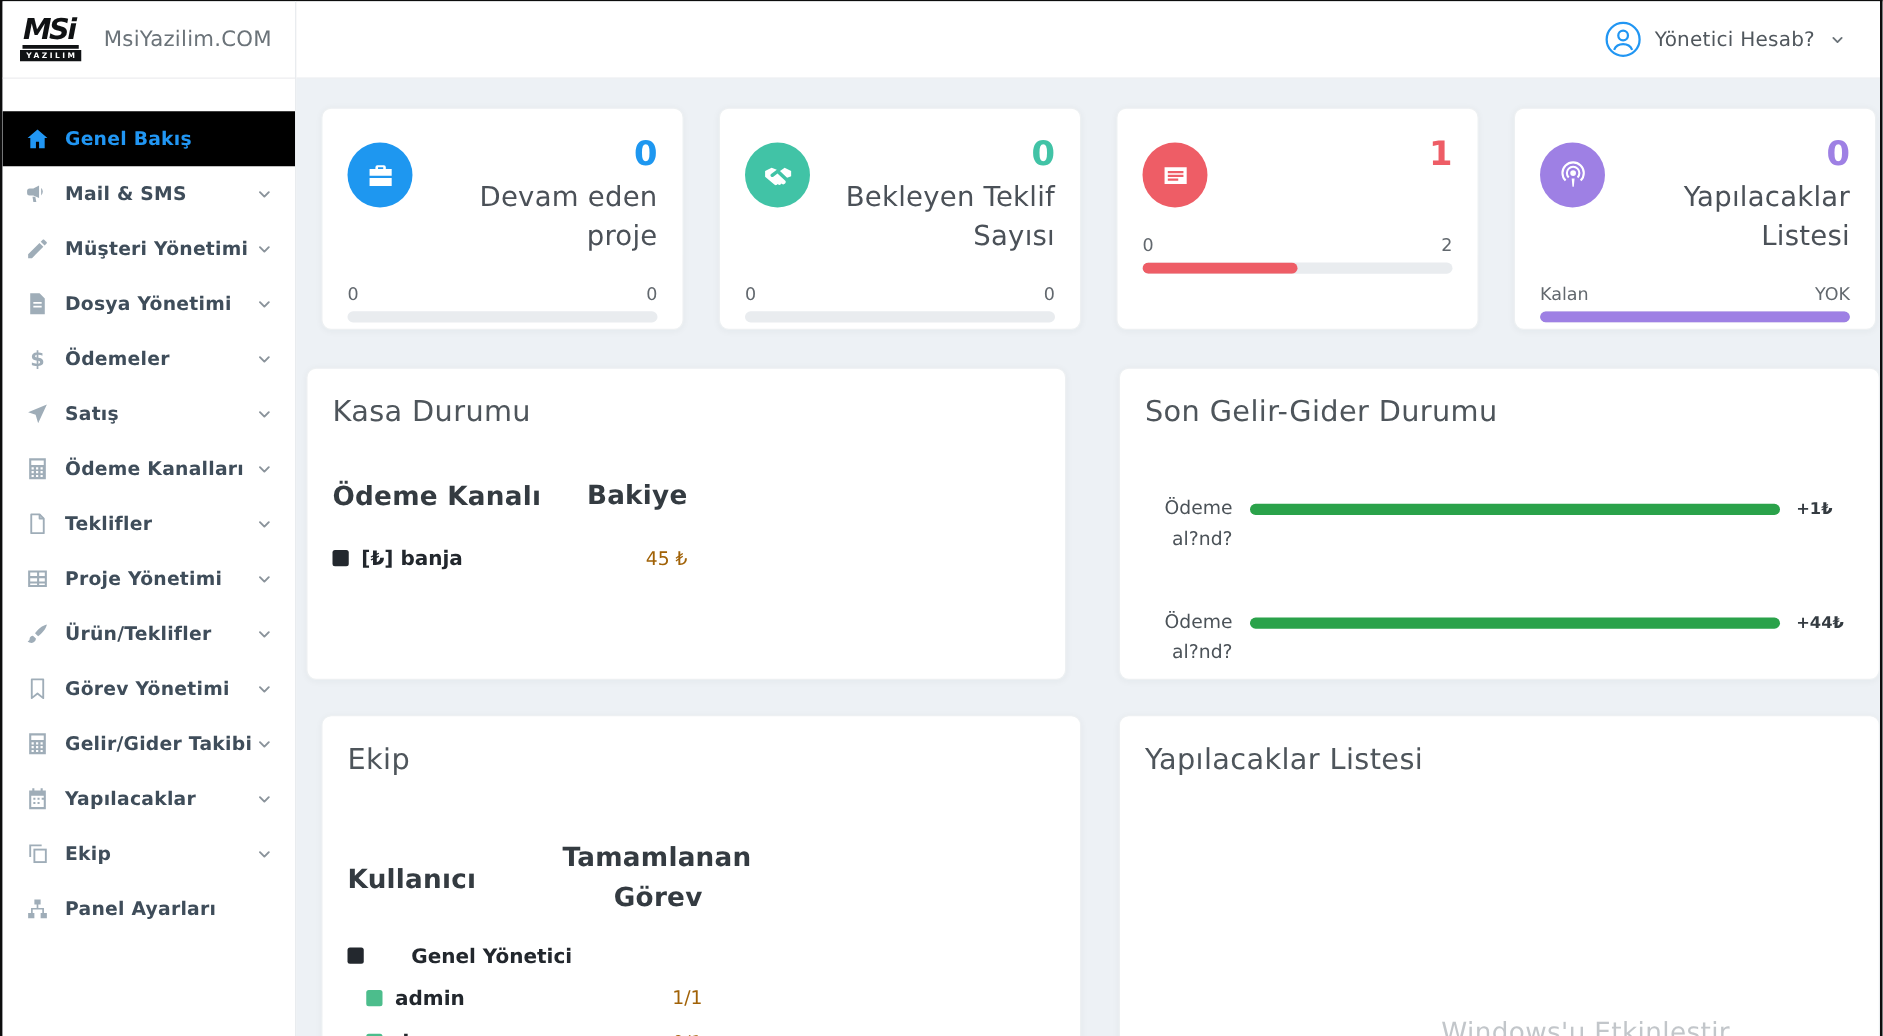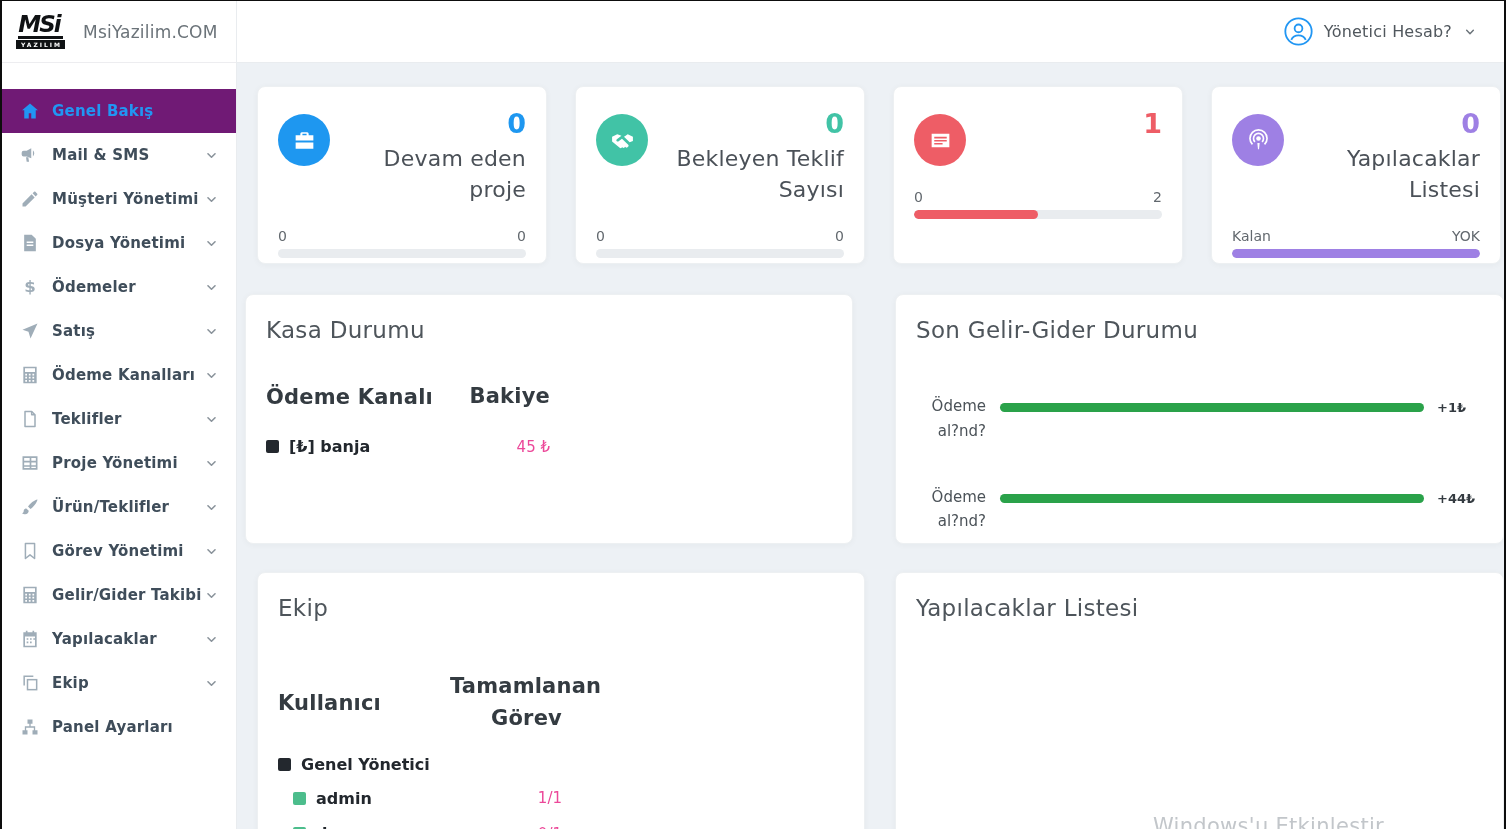--- a/index.html
+++ b/index.html
@@ -41,21 +41,21 @@
     height: 44px; display: flex; align-items: center; padding: 0 16px 0 17px;
     cursor: pointer; color: #3f4d5a;
   }
   .mi-icon { width: 22px; height: 22px; color: #9fadb8; margin-right: 11px; flex: none;
     display: flex; align-items: center; justify-content: center; }
   .mi-icon svg { width: 20px; height: 20px; }
   .menu-label { font-size: 15px; font-weight: 600; letter-spacing: .2px; flex: 1; }
   .menu-chevron { width: 17px; height: 17px; color: #8a939b; flex: none; }
   .menu-chevron svg { width: 17px; height: 17px; }
   .invisible { visibility: hidden; }
-  .menu-item.active { background: #701a75; color: #2196f3; }
+  .menu-item.active { background: #000000; color: #2196f3; }
   .menu-item.active .mi-icon { color: #2196f3; }
 
   
   .header {
     position: absolute; left: 235px; right: 0; top: 0; height: 62px;
     background: #fff; border-bottom: 1px solid #e9ecef;
     display: flex; align-items: center; justify-content: flex-end; padding-right: 26px;
   }
   .account { display: flex; align-items: center; gap: 10px; cursor: pointer; }
   .account-icon { width: 31px; height: 31px; color: #2196f3; }
@@ -101,23 +101,23 @@
   .panel-title { font-size: 23px; font-weight: 500; color: #4e555b; letter-spacing: .3px; }
 
   
   .tbl { width: 284px; }
   .tbl-head { display: flex; align-items: center; font-size: 21px; font-weight: 700; color: #343b41; letter-spacing: .2px; }
   .kasa-head { margin-top: 38px; }
   .ekip-head { margin-top: 50px; }
   .colgrow { flex: 1; }
   .col-right { width: 112px; text-align: right; line-height: 1.5; }
   .tbl-row { display: flex; align-items: center; margin-top: 23px; font-size: 16px; color: #22272d; font-weight: 600; }
-  .tbl-row .val { font-weight: 400; font-size: 15px; color: #ec4899; }
+  .tbl-row .val { font-weight: 400; font-size: 15px; color: #a16207; }
   .sq { width: 13px; height: 13px; border-radius: 2px; margin-right: 10px; flex: none; }
-  .group-row { margin-top: 21px; }
+  .group-row { margin-top: 21px; gap: 28px; }
   .sub-row { margin-top: 13px; padding-left: 15px; }
 
   
   .g-rows { margin-top: 56px; }
   .g-row { display: flex; align-items: flex-start; margin-top: 0; }
   .g-row + .g-row { margin-top: 46px; }
   .g-label { width: 70px; text-align: right; font-size: 15px; color: #4b5258; line-height: 1.65; margin-top: -5px; flex: none; }
   .g-bar { flex: 1; height: 9px; border-radius: 6px; margin: 4px 13px 0 14px; }
   .g-amt { width: 46px; font-size: 13px; font-weight: 700; color: #343b41; flex: none; margin-top: 1px; }
 

